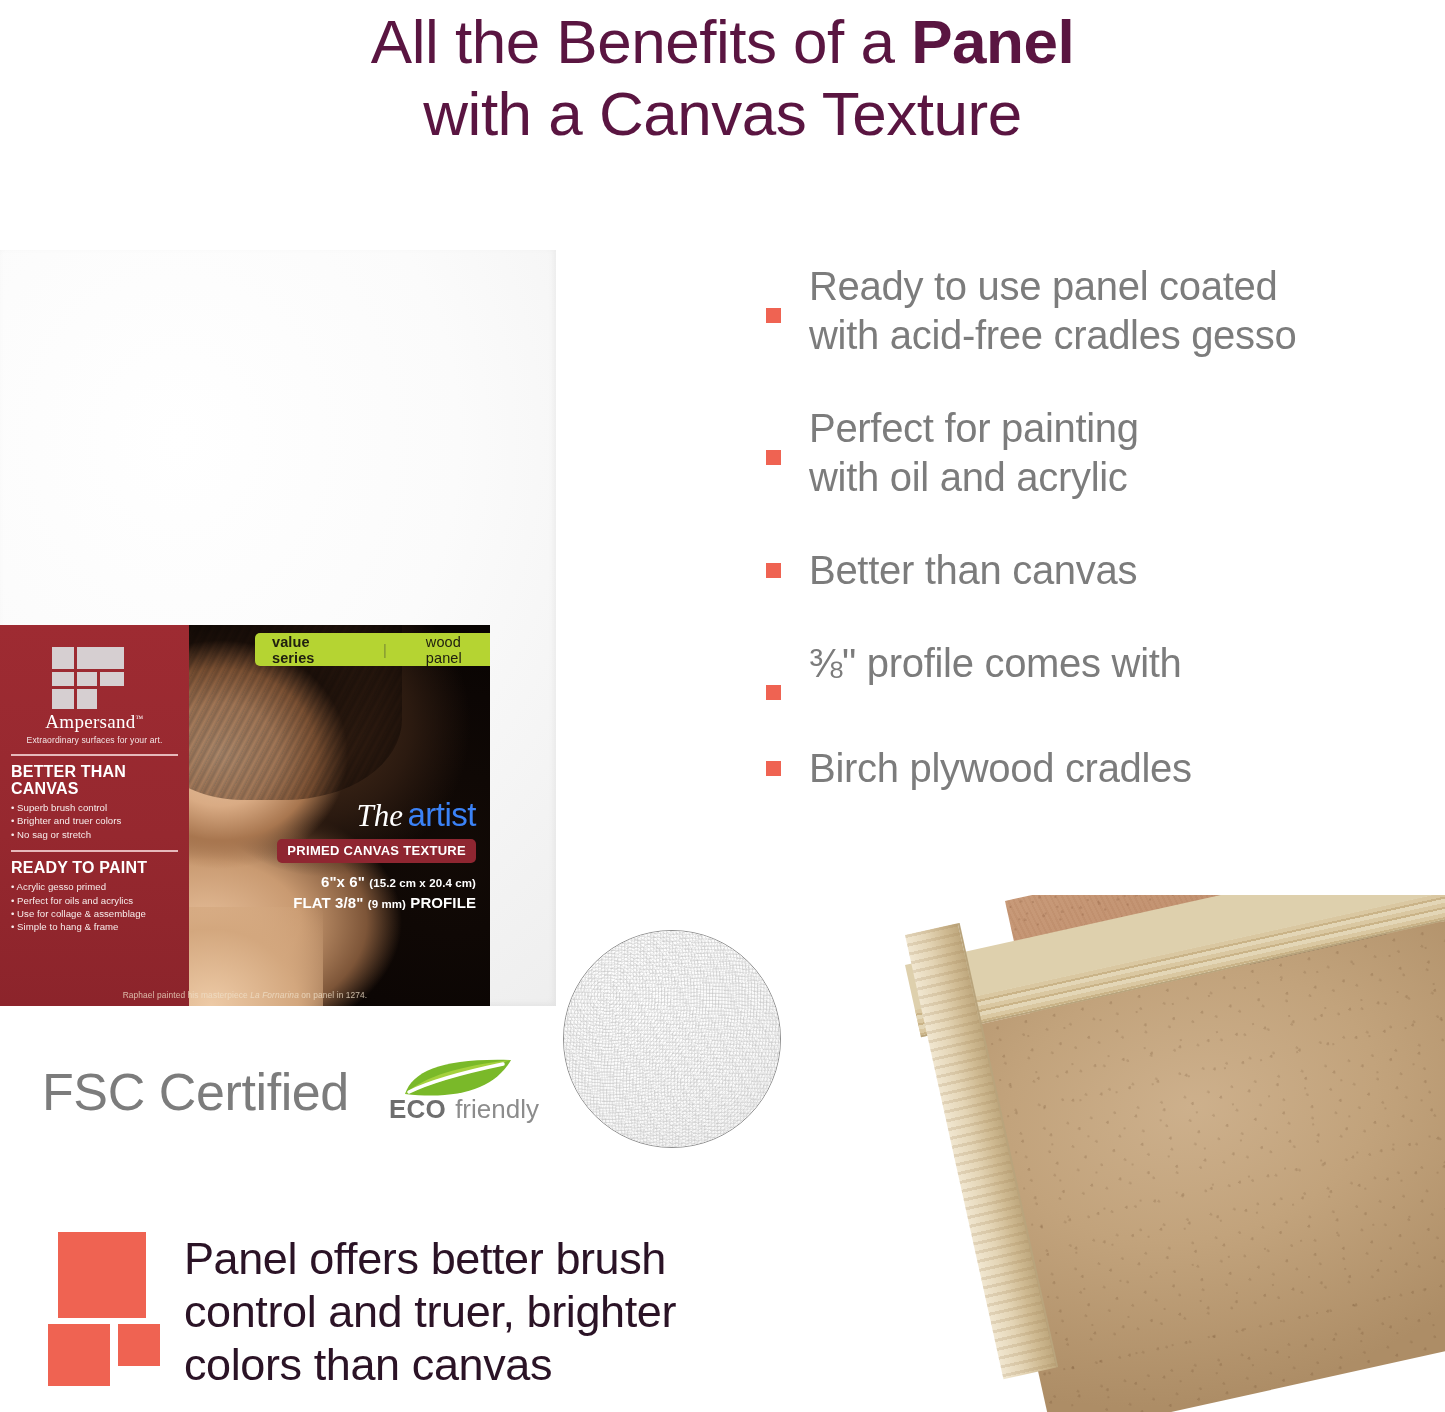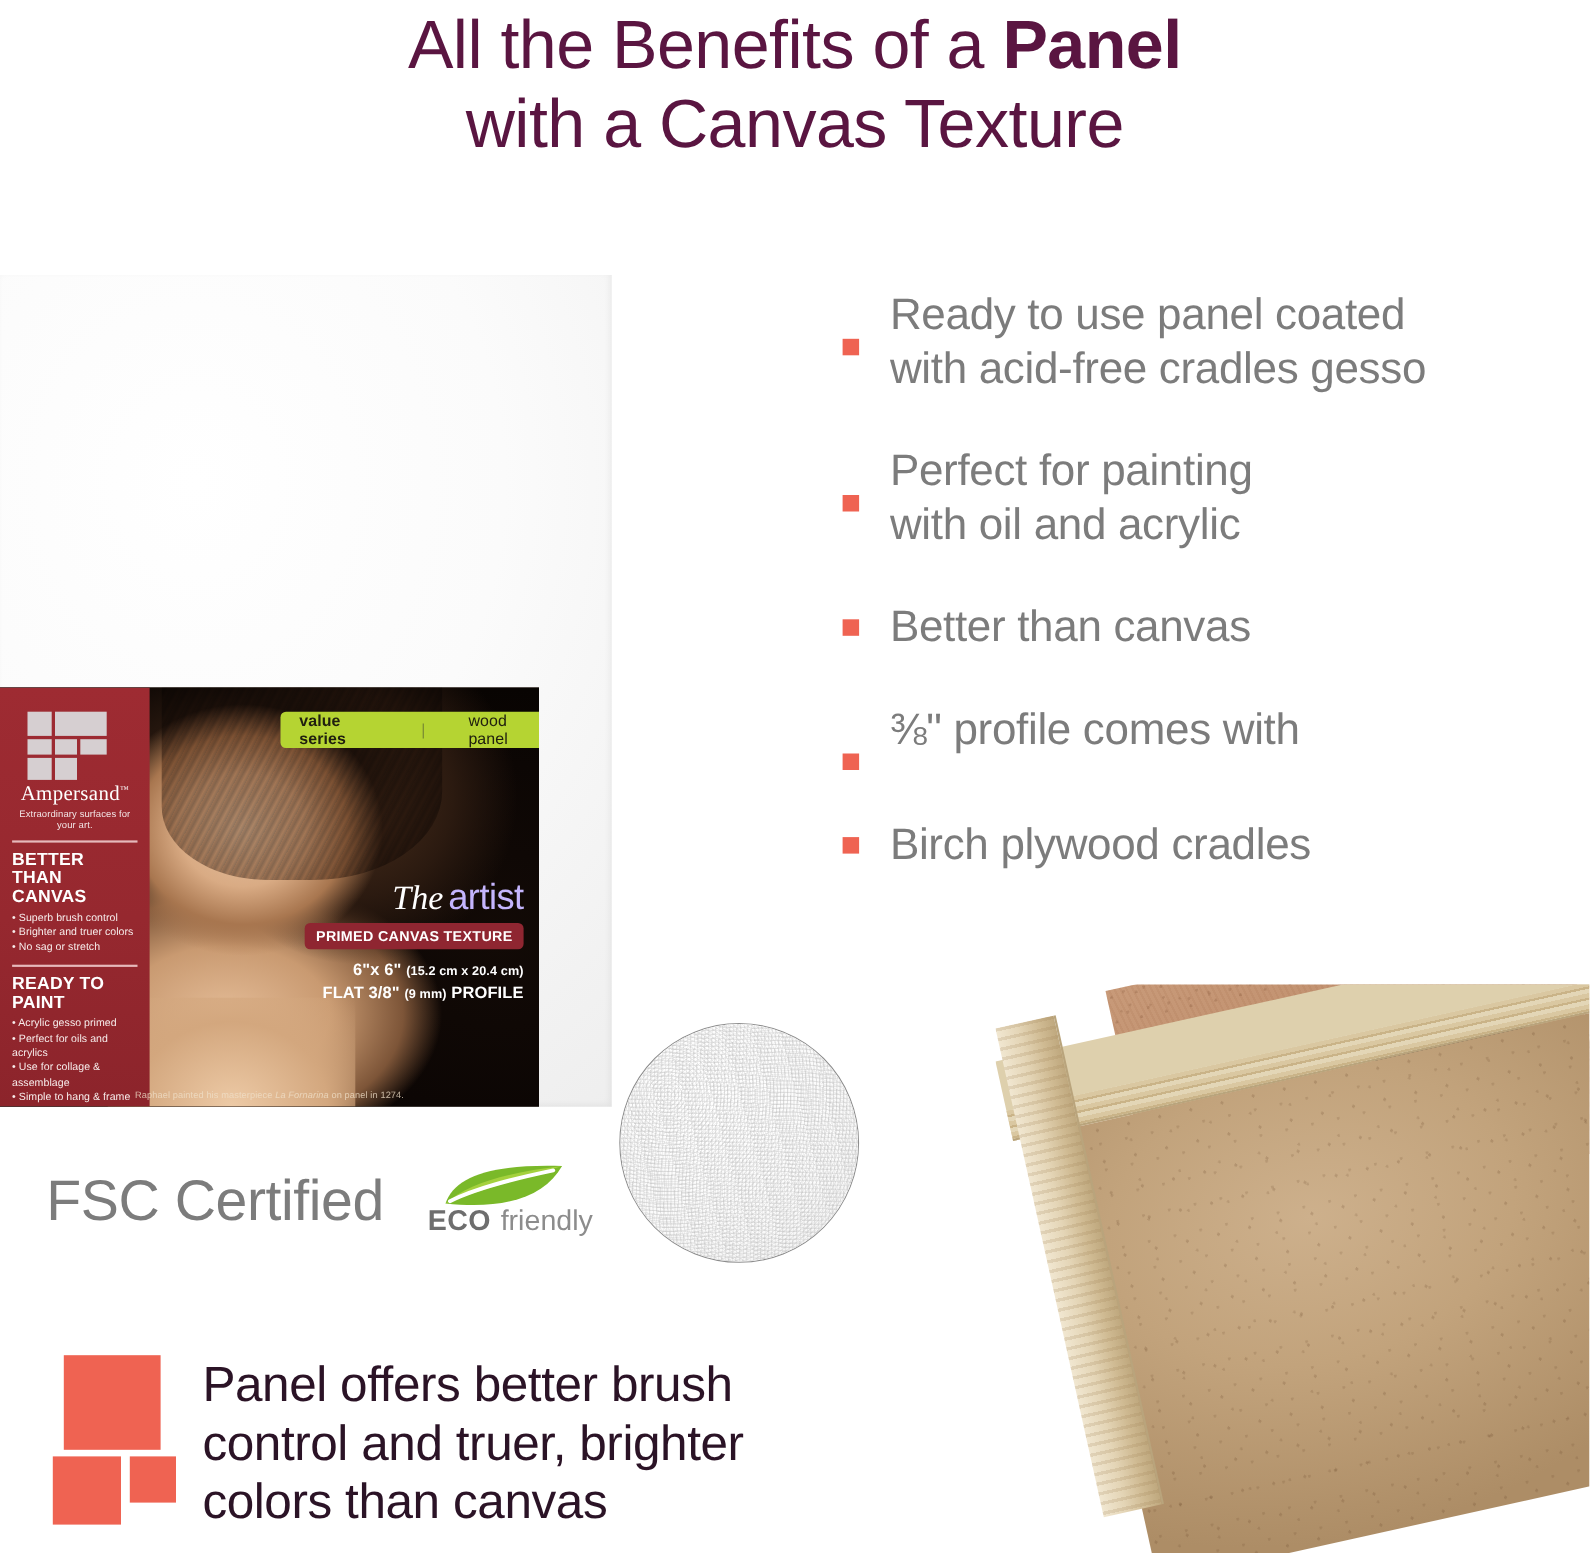--- a/index.html
+++ b/index.html
@@ -62,21 +62,21 @@
     opacity:.85;
     mix-blend-mode:multiply;
   }
   .label .portrait-shoulder{
     position:absolute; left:20%; bottom:0; width:46%; height:26%;
     background:radial-gradient(ellipse at 50% 100%, #edcaa6 0%, #d3a77e 55%, rgba(160,112,72,0) 100%);
   }
 
   
   .label .redcol {
-    position:absolute; left:0; top:0; width:136px; height:381px;
+    position:absolute; left:0; top:0; width:189px; height:381px;
     background:linear-gradient(180deg,#9e2b32 0%, #96282f 55%, #8c242b 100%);
     padding:12px 11px 0 11px;
   }
   .amp-logo {
     width:86px; height:60px; margin:10px auto 4px auto;
     display:grid;
     grid-template-columns:22px 20px 24px;
     grid-template-rows:22px 14px 20px;
     gap:3px;
   }
@@ -97,38 +97,38 @@
   .lbl-head {
     color:#ffffff; font-weight:700; font-size:16px; line-height:17px;
     letter-spacing:.2px; margin-bottom:4px;
   }
   .lbl-li {
     color:#f7eceb; font-size:9.6px; line-height:13.4px; letter-spacing:.05px;
   }
 
   
   .vseries {
-    position:absolute; left:255px; top:22px; width:235px; height:33px;
+    position:absolute; left:255px; top:8px; width:235px; height:33px;
     background:#b5d432;
     border-radius:5px 0 0 5px;
     display:flex; align-items:center; padding-left:17px;
     font-size:14.5px; color:#20200f; letter-spacing:.1px;gap:32px;
   }
   .vseries b{ font-weight:700; }
   .vseries .sep{ color:#7d8f33; margin:0 7px; font-weight:300; }
   .vseries .light{ font-weight:400; }
 
   
   .wordmark { position:absolute; right:14px; top:174px; text-align:right; width:270px; }
   .wm-the {
     color:#ffffff; font-family:"Liberation Serif", serif; font-style:italic;
     font-size:31px; line-height:32px; letter-spacing:0px;
   }
   .wm-artist {
-    color:#c4b5fd; font-family:"Liberation Sans", sans-serif;
+    color:#3b82f6; font-family:"Liberation Sans", sans-serif;
     font-size:33px; line-height:32px; letter-spacing:-.5px; font-weight:400;margin-top:48px;
   }
   .wm-panel {
     color:#ffffff; font-family:"Liberation Sans", sans-serif;
     font-size:45px; line-height:44px; font-weight:700; letter-spacing:.5px;
     margin-top:-2px;
   }
   .wm-panel sup{ font-size:11px; vertical-align:super; font-weight:400; }
   .badge {
     display:inline-block; margin-top:7px;

